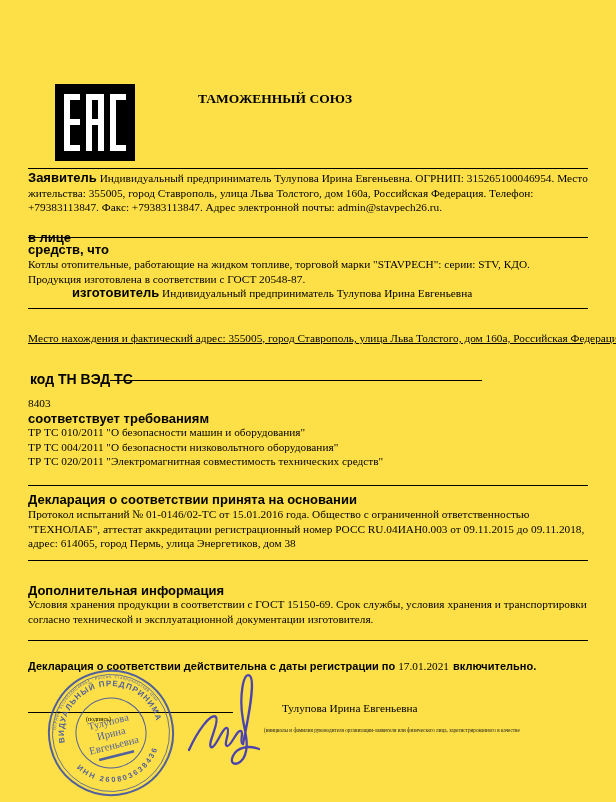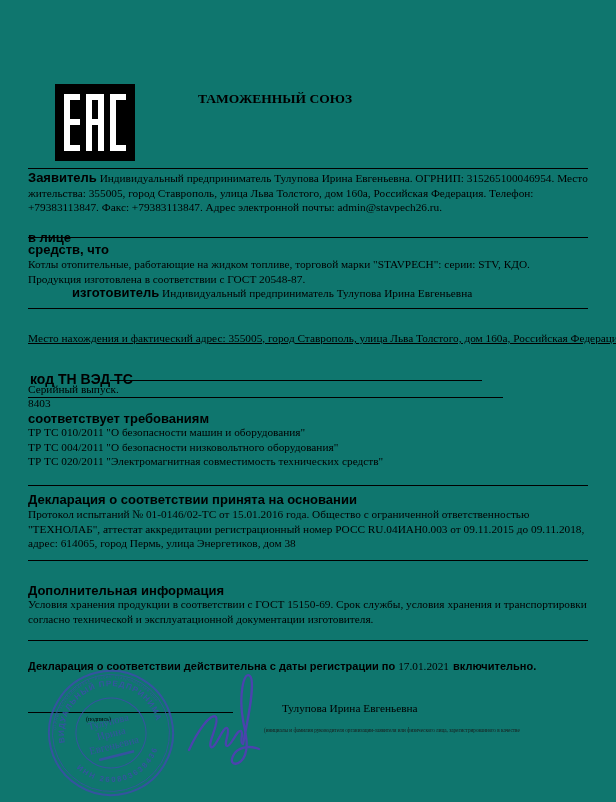--- a/index.html
+++ b/index.html
@@ -1,17 +1,17 @@
 <!DOCTYPE html>
 <html><head>
 <meta charset="utf-8">
 <style>
   html,body { margin:0; padding:0; background:#fff; }
   .page {
-    position:relative; width:616px; height:802px; background:#0f766e;
+    position:relative; width:616px; height:802px; background:#fde047;
     font-family:"Liberation Serif", serif; color:#000; overflow:hidden;
   }
   .rule { position:absolute; left:28px; width:560px; border-top:1.6px solid #000; }
   .serif { font-family:"Liberation Serif", serif; font-size:11.3px; line-height:14.7px; }
   .slabel { font-family:"Liberation Sans", sans-serif; font-weight:bold; font-size:13px; }
   .abs { position:absolute; }
   .nowrap { white-space:nowrap; }
   .title {
     position:absolute; left:90px; top:90px; width:370px; text-align:center;
     font-family:"Liberation Serif", serif; font-weight:bold; font-size:13.5px; line-height:17.5px;
@@ -71,21 +71,20 @@
     <span class="slabel">изготовитель</span>
     <span>Индивидуальный предприниматель Тулупова Ирина Евгеньевна</span>
   </div>
 
   <div class="rule" style="top:308px;"></div>
 
   <div class="abs serif nowrap underl" style="left:28px; top:331px;">Место нахождения и фактический адрес: 355005, город Ставрополь, улица Льва Толстого, дом 160а, Российская Федерация</div>
 
   <div class="abs slabel" style="left:30px; top:371px; font-size:14px;">код ТН ВЭД ТС</div>
   <div class="abs" style="left:110px; top:380px; width:372px; border-top:1.2px solid #000;"></div>
-  <div class="abs serif" style="left:28px; top:382px; width:475px; border-bottom:1.2px solid #000; padding-bottom:0;">Серийный выпуск.</div>
   <div class="abs serif" style="left:28px; top:396px;">8403</div>
 
   <div class="abs slabel" style="left:28px; top:411px;">соответствует требованиям</div>
   <div class="abs serif" style="left:28px; top:425px;">
     <div class="nowrap">ТР ТС 010/2011 "О безопасности машин и оборудования"</div>
     <div class="nowrap">ТР ТС 004/2011 "О безопасности низковольтного оборудования"</div>
     <div class="nowrap">ТР ТС 020/2011 "Электромагнитная совместимость технических средств"</div>
   </div>
 
   <div class="rule" style="top:485px;"></div>

